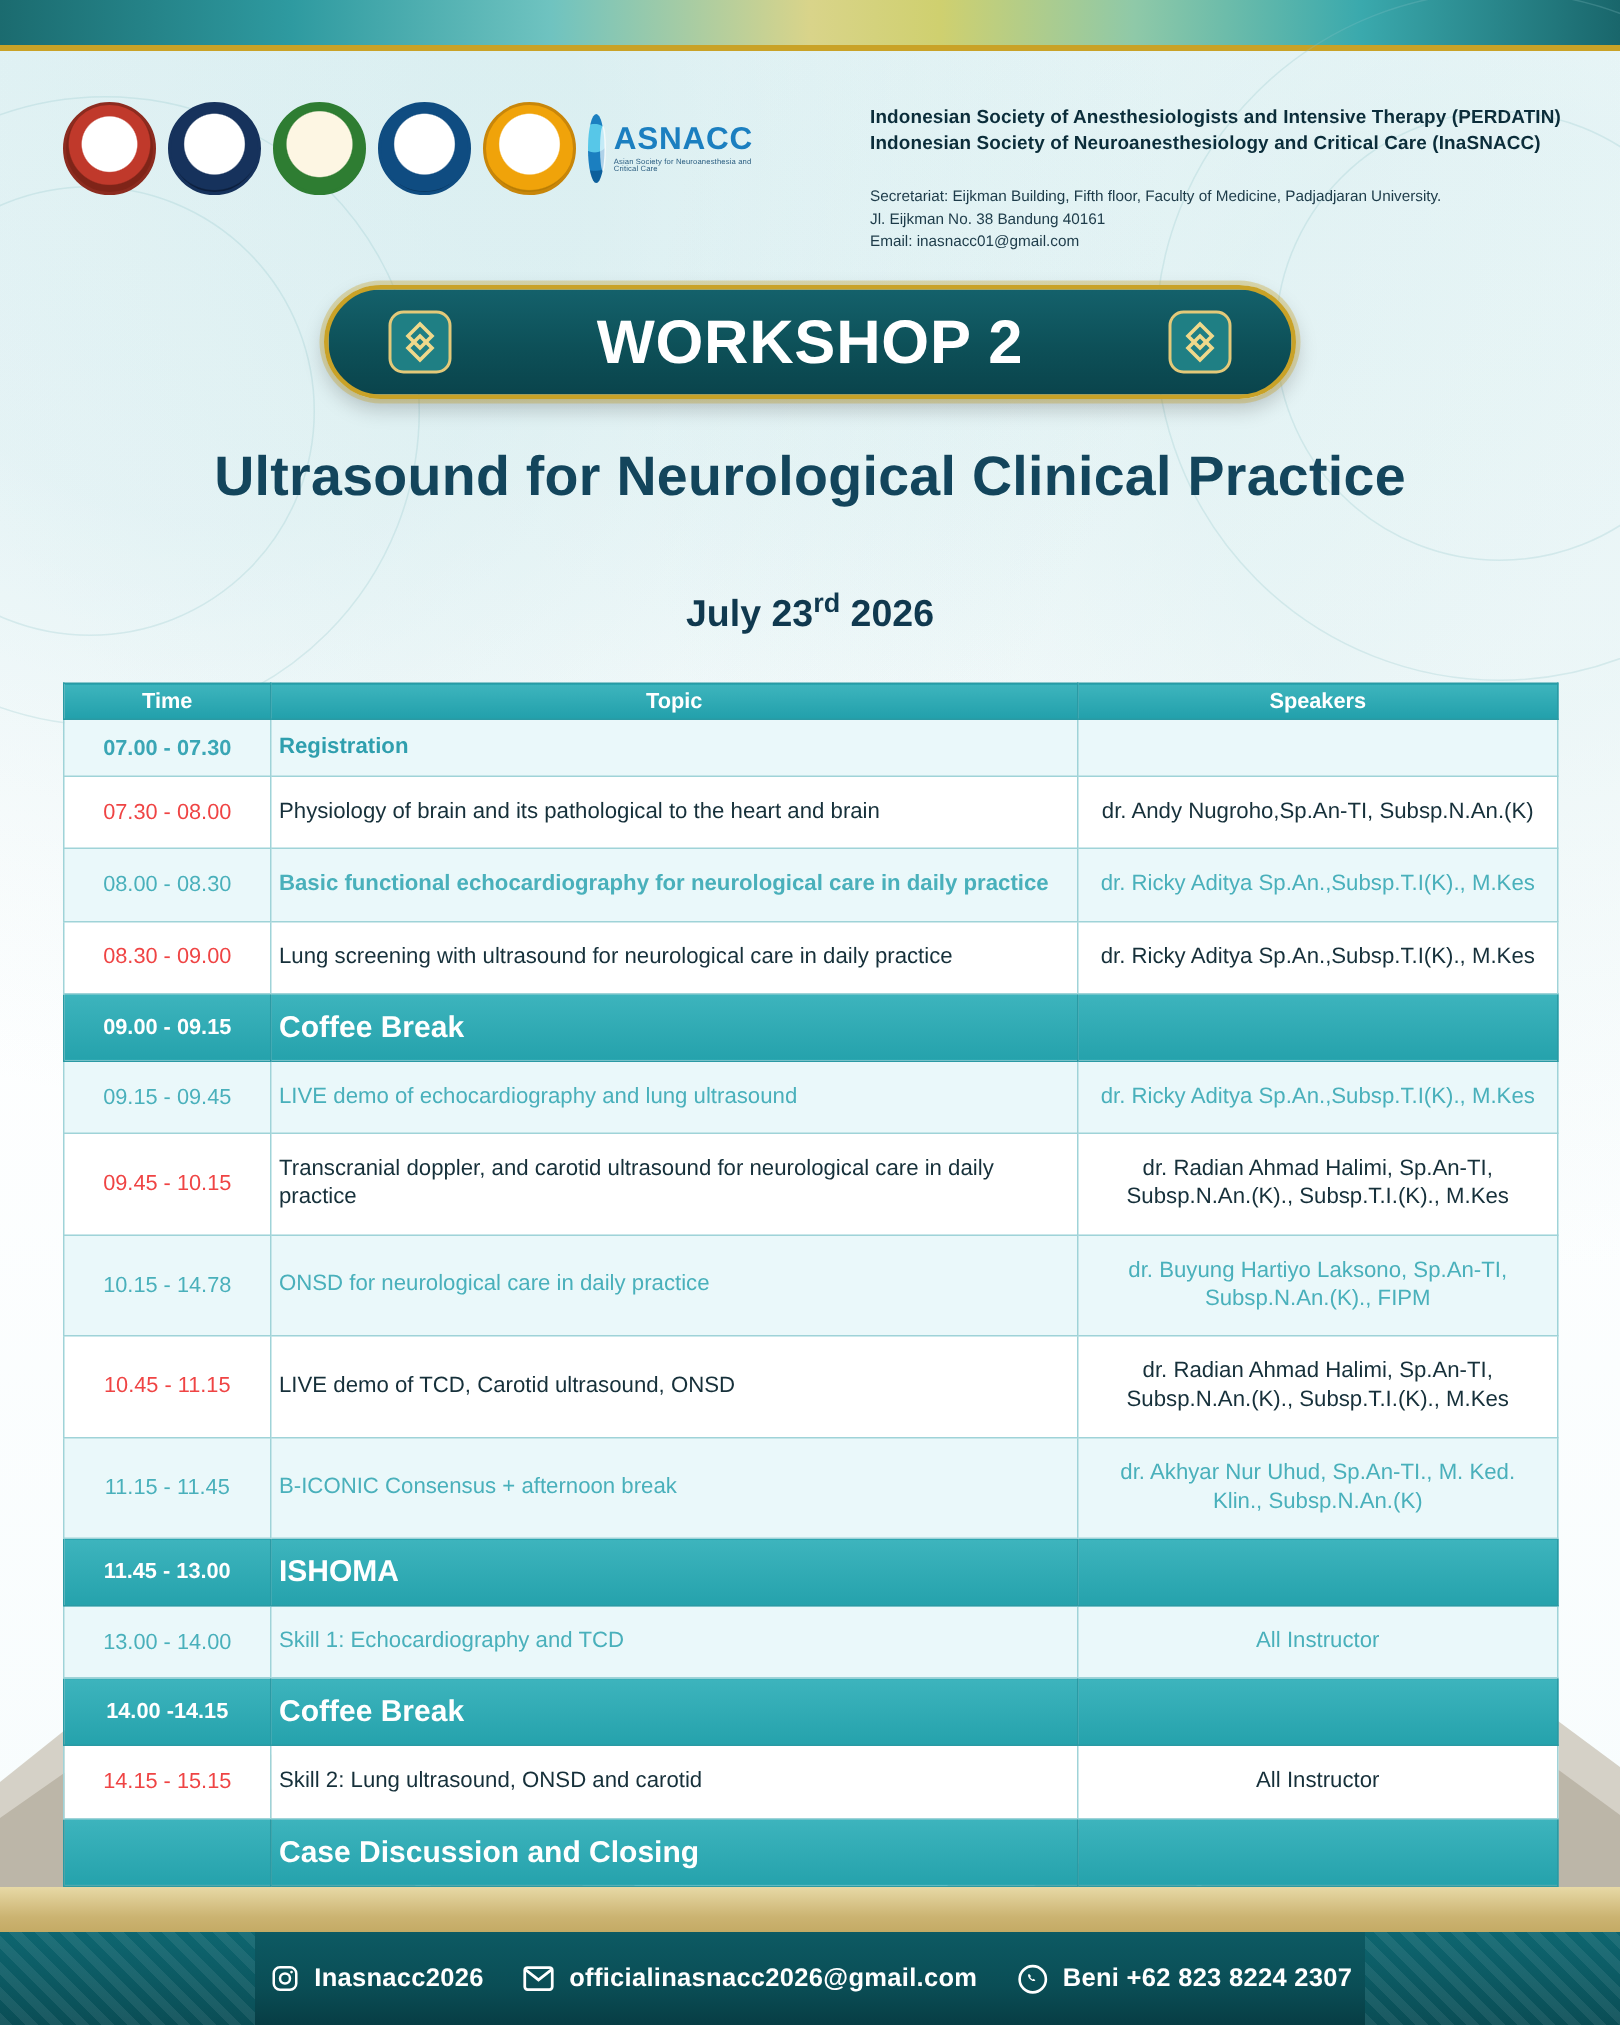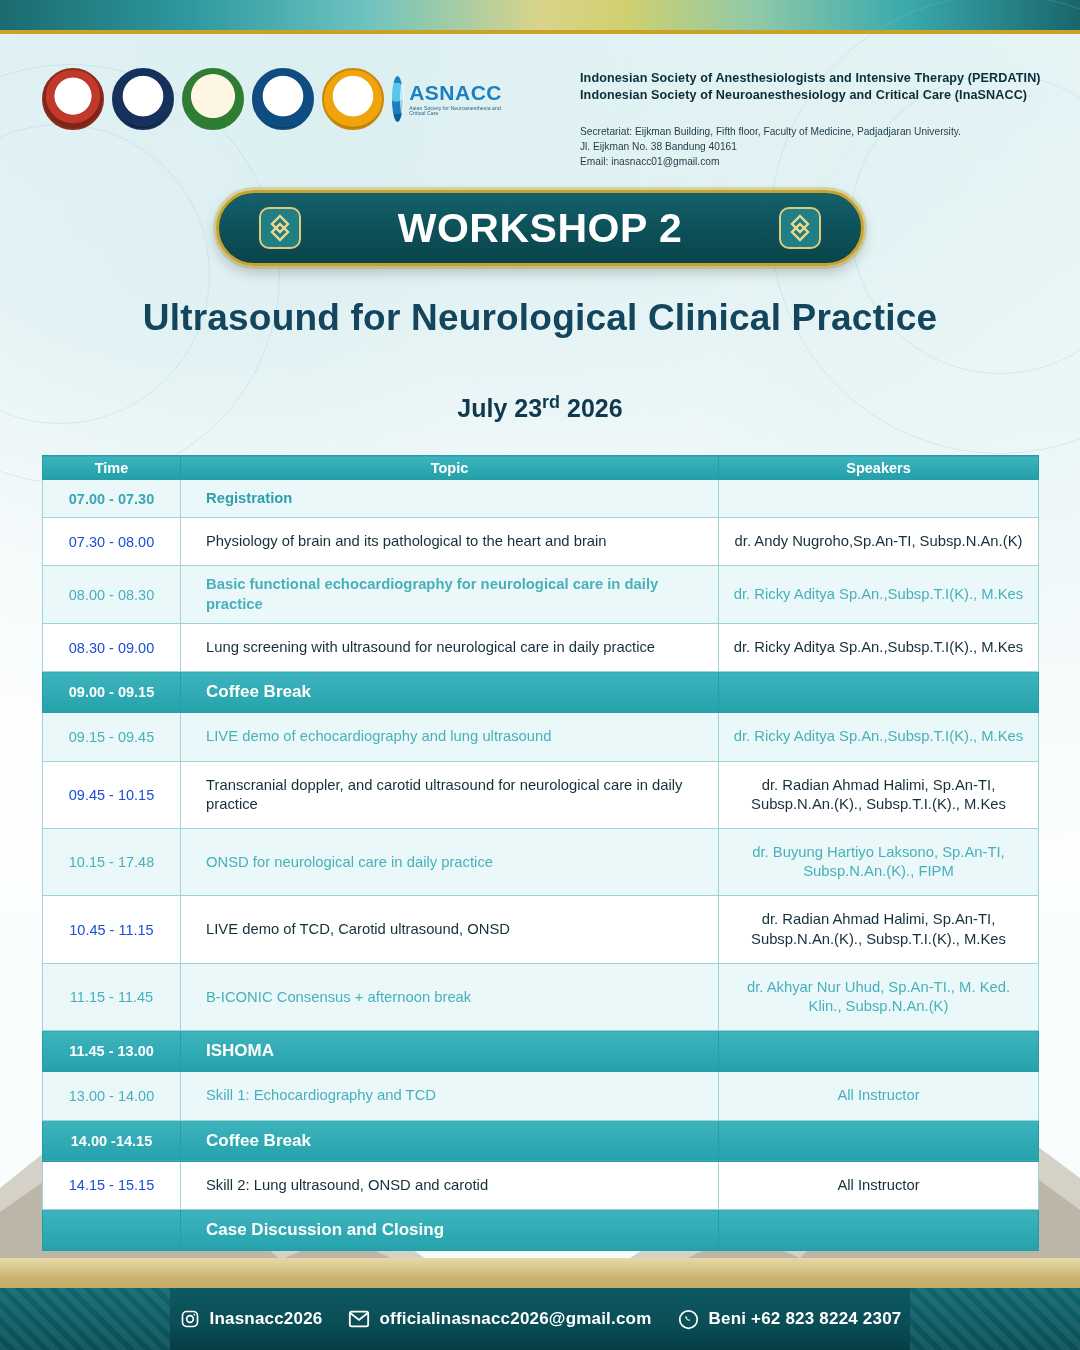--- a/index.html
+++ b/index.html
@@ -108,31 +108,31 @@
   th, td { border: 1px solid #9fd3d8; vertical-align: middle; }
   thead th {
     background: linear-gradient(180deg, #3db4bd 0%, #22a0ab 100%);
     color: #ffffff; font-size: 14.5px; font-weight: 700; height: 24px; text-align: center;
     border-color: #2a9aa4;
   }
   col.c-time { width: 138px; }
   col.c-topic { width: 538px; }
   col.c-spk { width: 320px; }
 
-  td.time { text-align: center; font-size: 14.5px; color: #1d4ed8; padding: 8px 4px; }
-  td.topic { font-size: 14.8px; color: #16303a; padding: 9px 25px; line-height: 1.3; }
+  td.time { text-align: center; font-size: 14.5px; color: #ef4444; padding: 8px 4px; }
+  td.topic { font-size: 14.8px; color: #16303a; padding: 9px 5px; line-height: 1.3; }
   td.spk { font-size: 14.8px; color: #16303a; padding: 14px 10px; text-align: center; line-height: 1.3; }
 
   tr.alt td { background: #eaf8fa; color: #3aa6b5; }
   tr.alt td.time, tr.alt td.topic, tr.alt td.spk { color: #49b0bb; }
   tr.plain td { background: #ffffff; }
 
   tr.band td { background: linear-gradient(180deg, #3db4bd 0%, #25a2ac 100%); color: #ffffff; font-weight: 700; border-color: #2a9aa4; }
   tr.band td.time { font-size: 14.5px; }
-  tr.band td.topic { font-size: 17px; }
+  tr.band td.topic { font-size: 20px; }
 
   tr.hl td { background: #eaf8fa; }
   tr.hl td.time { color: #3aa6b5; font-weight: 700; }
   tr.hl td.topic { color: #2f9fae; font-weight: 700; }
   tr.hl td.spk { color: #49b0bb; }
 </style>
 </head>
 <body>
 
 <div class="top-bar"></div>
@@ -287,21 +287,21 @@
           <td class="time">09.15 - 09.45</td>
           <td class="topic">LIVE demo of echocardiography and lung ultrasound</td>
           <td class="spk">dr. Ricky Aditya Sp.An.,Subsp.T.I(K)., M.Kes</td>
         </tr>
         <tr class="plain">
           <td class="time">09.45 - 10.15</td>
           <td class="topic">Transcranial doppler, and carotid ultrasound for neurological care in daily practice</td>
           <td class="spk">dr. Radian Ahmad Halimi, Sp.An-TI, Subsp.N.An.(K)., Subsp.T.I.(K)., M.Kes</td>
         </tr>
         <tr class="alt">
-          <td class="time">10.15 - 17.48</td>
+          <td class="time">10.15 - 14.78</td>
           <td class="topic">ONSD for neurological care in daily practice</td>
           <td class="spk">dr. Buyung Hartiyo Laksono, Sp.An-TI, Subsp.N.An.(K)., FIPM</td>
         </tr>
         <tr class="plain">
           <td class="time">10.45 - 11.15</td>
           <td class="topic">LIVE demo of TCD, Carotid ultrasound, ONSD</td>
           <td class="spk">dr. Radian Ahmad Halimi, Sp.An-TI, Subsp.N.An.(K)., Subsp.T.I.(K)., M.Kes</td>
         </tr>
         <tr class="alt">
           <td class="time">11.15 - 11.45</td>

